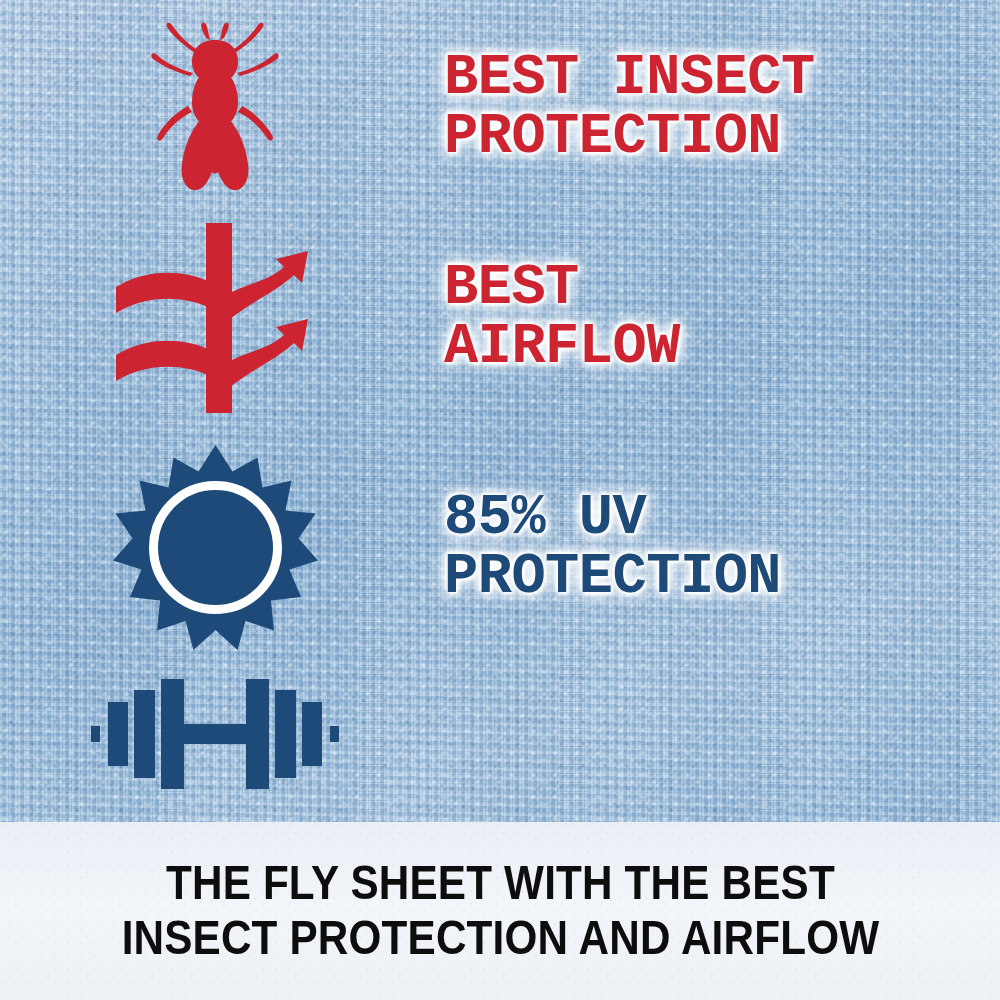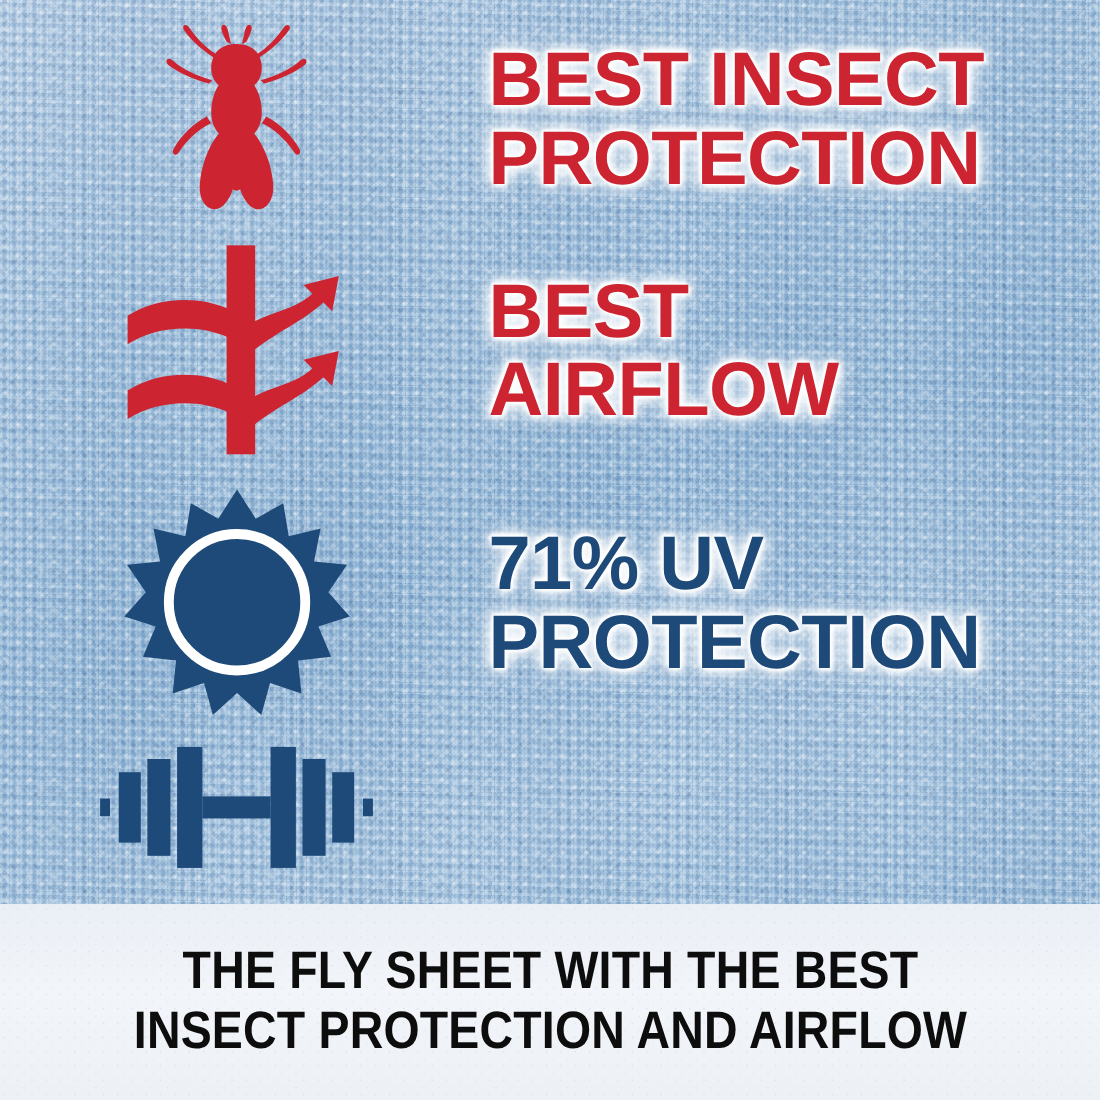--- a/index.html
+++ b/index.html
@@ -61,23 +61,23 @@
     align-items: center;
     justify-content: center;
     flex: none;
   }
   .label-cell {
     flex: 1;
     padding-left: 14px;
   }
 
   .feature-label {
-    font-family: Liberation Sans, sans-serif;
+    font-family: Liberation Mono, monospace;
     font-weight: bold;
-    font-size: 69px;
+    font-size: 57px;
     line-height: 1.03;
     letter-spacing: -0.5px;
     white-space: pre-line;
   }
   .label-red {
     color: #cc2531;
     text-shadow:
       0 0 4px #ffffff, 0 0 8px #ffffff, 0 0 12px #ffffff,
       0 0 16px rgba(255,255,255,0.95), 0 0 22px rgba(255,255,255,0.8),
       2px 2px 3px rgba(255,255,255,0.9), -2px -2px 3px rgba(255,255,255,0.9);
@@ -196,21 +196,21 @@
           102.5,0 119.5,26.5 144.5,12.5 149.5,42.5 178.5,35.5 172.5,65.5
           202.5,68.5 185.5,93.5 205,115.5 176.5,124.5 188,152 158,155.5
           161,185.5 132.5,176 124.5,205 102.5,185 80.5,205 72.5,176
           44,185.5 47,155.5 17,152 28.5,124.5 0,115.5 19.5,93.5
           2.5,68.5 32.5,65.5 26.5,35.5 55.5,42.5 60.5,12.5 85.5,26.5"></polygon>
 
         <circle cx="102.5" cy="102.5" r="62" fill="none" stroke="#ffffff" stroke-width="9"></circle>
       </svg>
     </div>
     <div class="label-cell">
-      <div class="feature-label label-navy">71% UV
+      <div class="feature-label label-navy">85% UV
 PROTECTION</div>
     </div>
   </div>
 
   <div class="feature-row" id="row-durab">
     <div class="icon-cell">
       <svg width="252" height="118" viewBox="0 0 252 118">
         <g fill="#1d4a79">
 
           <rect x="2" y="52" width="9" height="16"></rect>

